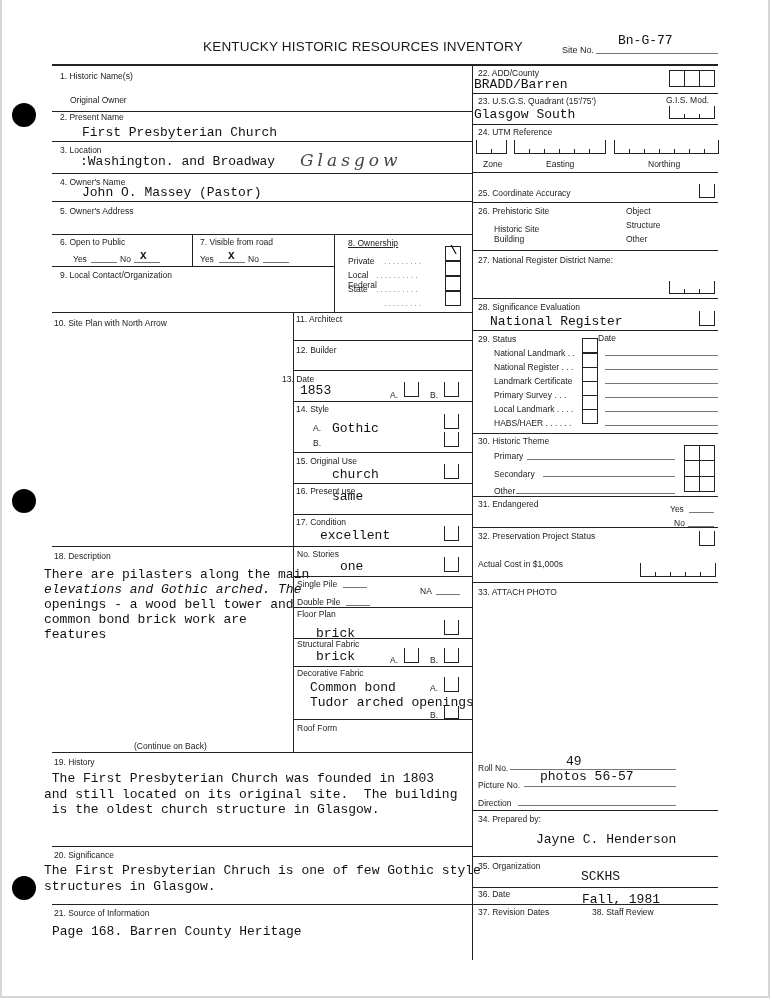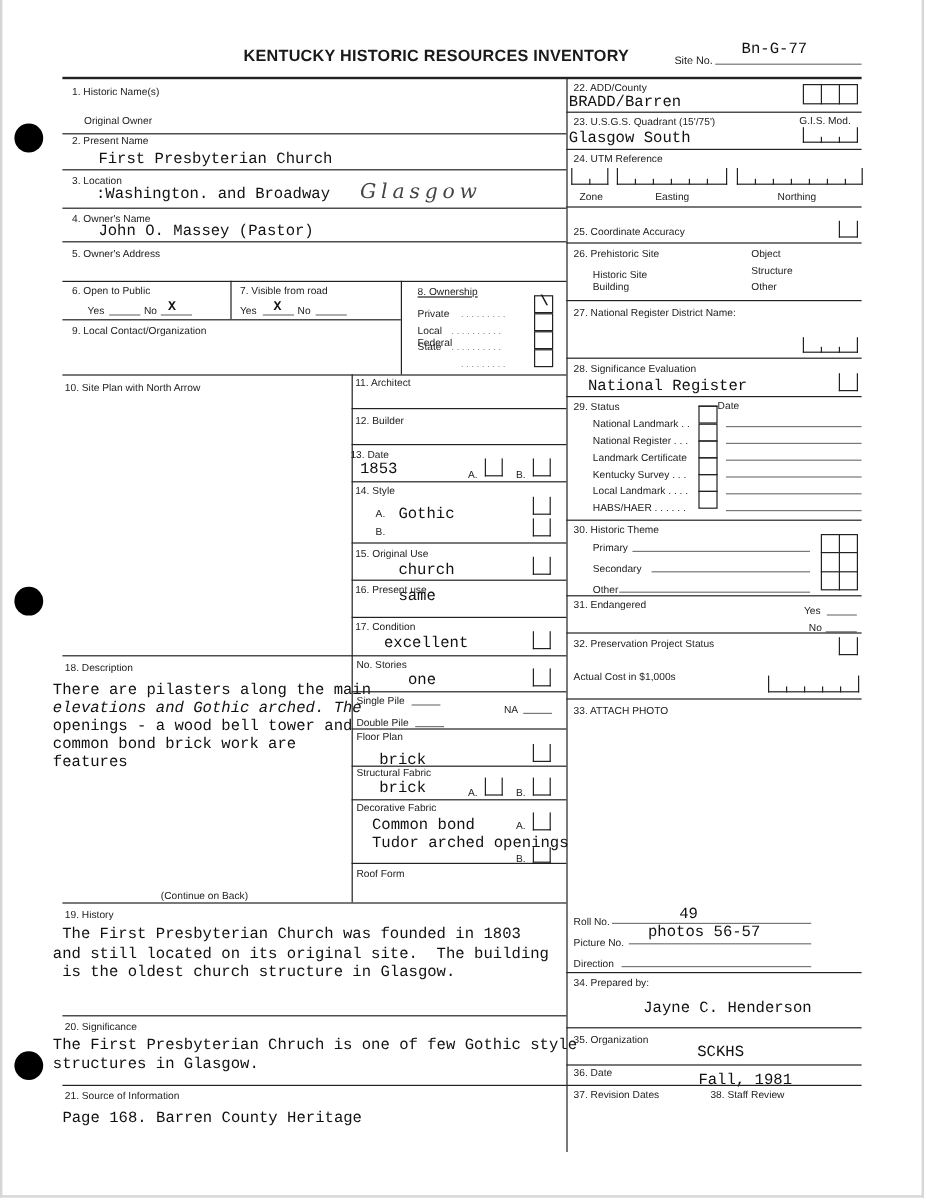--- a/index.html
+++ b/index.html
@@ -8,21 +8,21 @@
   .frame { position:absolute; left:0; top:0; width:770px; height:998px; border-left:2px solid #d6d6d6; border-right:2px solid #d6d6d6; border-bottom:2px solid #d6d6d6; box-sizing:border-box; }
   .lbl { position:absolute; font-size:8.5px; color:#222; white-space:nowrap; }
   .val { position:absolute; font-family:"Liberation Mono", "DejaVu Sans Mono", monospace; font-size:13px; color:#111; white-space:nowrap; }
   .hline { position:absolute; height:0; border-top:1.5px solid #222; }
   .vline { position:absolute; width:0; border-left:1.5px solid #222; }
   .dash { position:absolute; height:0; border-top:1px solid #777; }
   .box { position:absolute; border:1.5px solid #222; box-sizing:border-box; }
   .bracket { position:absolute; border-left:1.5px solid #222; border-right:1.5px solid #222; border-bottom:1.5px solid #222; box-sizing:border-box; }
   .tick { position:absolute; width:0; border-left:1px solid #222; }
   .hole { position:absolute; width:24px; height:24px; border-radius:50%; background:#000; }
-  .title { position:absolute; font-weight:bold; font-size:13.5px; letter-spacing:0.2px; }
+  .title { position:absolute; font-weight:normal; font-size:13.5px; letter-spacing:0.2px; }
   .hand { position:absolute; font-family:"DejaVu Serif", serif; font-style:italic; font-size:17px; color:#444; letter-spacing:4px; }
 </style>
 </head>
 <body>
 
 <div class="frame"></div>
 
 <div class="hole" style="left:12px; top:103px;"></div>
 <div class="hole" style="left:12px; top:489px;"></div>
 <div class="hole" style="left:12px; top:876px;"></div>
@@ -87,21 +87,21 @@
 <div class="box" style="left:445px; top:291px; width:16px; height:15px;"></div>
 
 <div class="hline" style="left:52px; top:312px; width:420px;"></div>
 <div class="lbl" style="left:54px; top:318px;">10. Site Plan with North Arrow</div>
 <div class="vline" style="left:293px; top:312px; height:440px;"></div>
 
 <div class="lbl" style="left:296px; top:314px;">11. Architect</div>
 <div class="hline" style="left:293px; top:340px; width:179px;"></div>
 <div class="lbl" style="left:296px; top:345px;">12. Builder</div>
 <div class="hline" style="left:293px; top:370px; width:179px;"></div>
-<div class="lbl" style="left:292px; top:374px;text-align:center;">13. Date</div>
+<div class="lbl" style="left:282px; top:374px;text-align:center;">13. Date</div>
 <div class="val" style="left:300px; top:383px;">1853</div>
 <div class="lbl" style="left:390px; top:390px;">A.</div>
 <div class="bracket" style="left:404px; top:382px; width:15px; height:15px;"></div>
 <div class="lbl" style="left:430px; top:390px;">B.</div>
 <div class="bracket" style="left:444px; top:382px; width:15px; height:15px;"></div>
 <div class="hline" style="left:293px; top:401px; width:179px;"></div>
 
 <div class="lbl" style="left:296px; top:404px;">14. Style</div>
 <div class="lbl" style="left:313px; top:423px;">A.</div>
 <div class="val" style="left:332px; top:421px;">Gothic</div>
@@ -237,21 +237,21 @@
 <div class="val" style="left:490px; top:314px;">National Register</div>
 <div class="bracket" style="left:699px; top:311px; width:16px; height:15px;"></div>
 <div class="hline" style="left:472px; top:330px; width:246px;"></div>
 
 <div class="lbl" style="left:478px; top:334px;">29. Status</div>
 <div class="lbl" style="left:598px; top:333px;">Date</div>
 <div class="hline" style="left:582px; top:338px; width:16px; border-top-width:1px;"></div>
 <div class="lbl" style="left:494px; top:348px;">National Landmark . .</div>
 <div class="lbl" style="left:494px; top:362px;">National Register . . .</div>
 <div class="lbl" style="left:494px; top:376px;">Landmark Certificate</div>
-<div class="lbl" style="left:494px; top:390px;">Kentucky Survey . . .</div>
+<div class="lbl" style="left:494px; top:390px;">Primary Survey . . .</div>
 <div class="lbl" style="left:494px; top:404px;">Local Landmark . . . .</div>
 <div class="lbl" style="left:494px; top:418px;">HABS/HAER . . . . . .</div>
 <div class="box" style="left:582px; top:338px; width:16px; height:15px;"></div>
 <div class="box" style="left:582px; top:353px; width:16px; height:15px;"></div>
 <div class="box" style="left:582px; top:367px; width:16px; height:15px;"></div>
 <div class="box" style="left:582px; top:381px; width:16px; height:15px;"></div>
 <div class="box" style="left:582px; top:395px; width:16px; height:15px;"></div>
 <div class="box" style="left:582px; top:409px; width:16px; height:15px;"></div>
 <div class="dash" style="left:605px; top:355px; width:113px;"></div>
 <div class="dash" style="left:605px; top:369px; width:113px;"></div>

